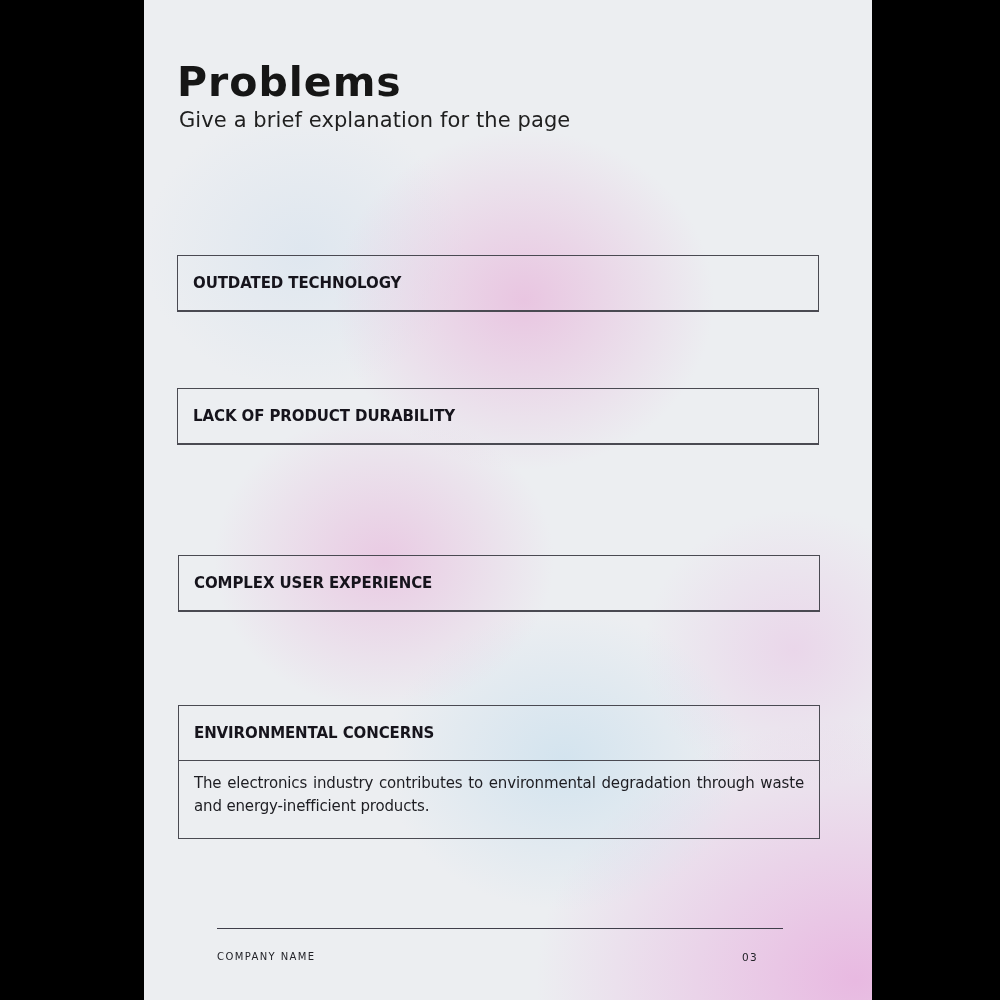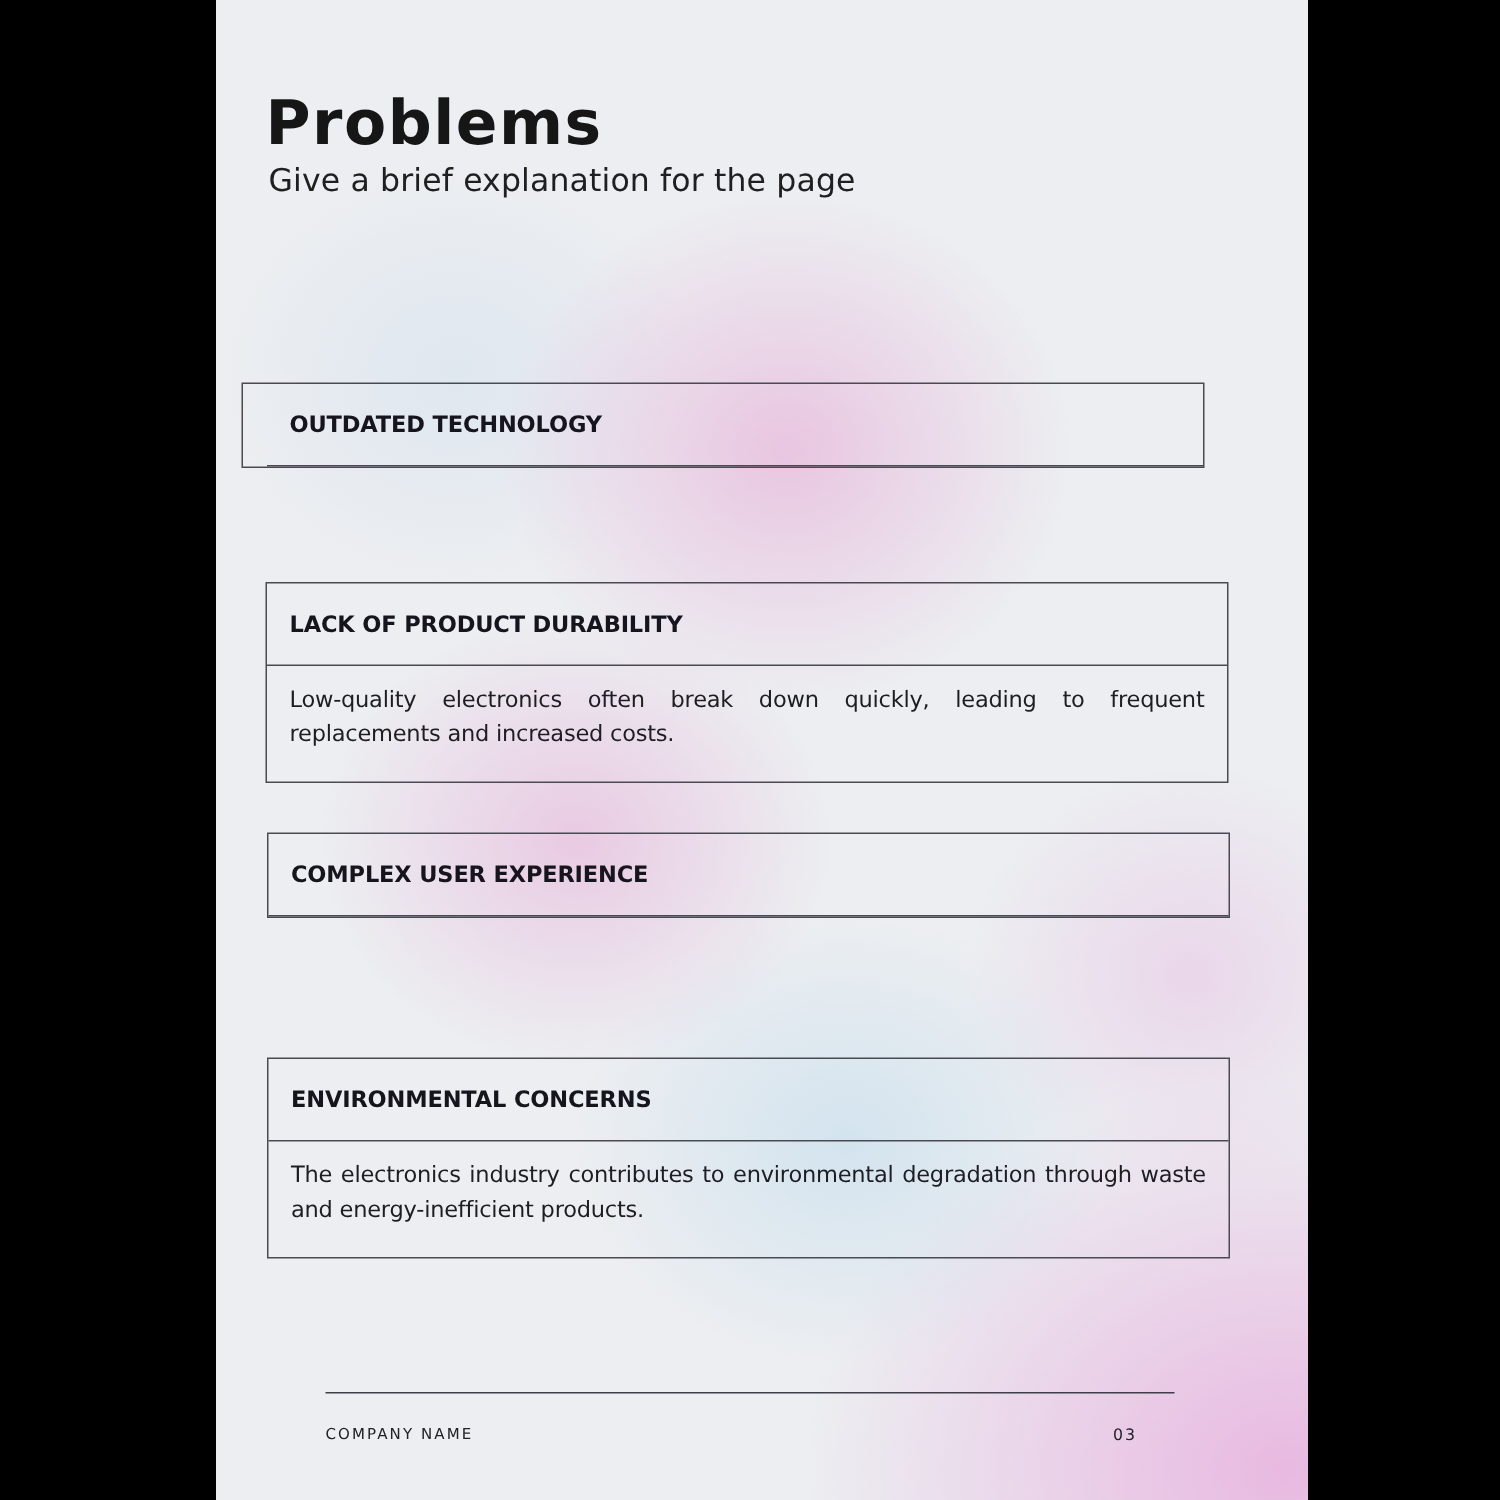--- a/index.html
+++ b/index.html
@@ -113,32 +113,29 @@
     }
   </style>
 </head>
 <body>
 
 <div class="page">
 
   <h1 class="title">Problems</h1>
   <p class="subtitle">Give a brief explanation for the page</p>
 
-  <div class="card" style="left:17px; top:255px;padding-left:16px;">
+  <div class="card" style="left:33px; top:255px;">
     <div class="card-head">
       <span class="card-title">OUTDATED TECHNOLOGY</span>
     </div>
   </div>
 
   <div class="card" style="left:33px; top:388px;">
     <div class="card-head">
       <span class="card-title">LACK OF PRODUCT DURABILITY</span>
-    </div>
-    <div class="card-body">
-      <p class="card-text">Low-quality electronics often break down quickly, leading to frequent replacements and increased costs.</p>
     </div>
   </div>
 
   <div class="card" style="left:34px; top:555px;">
     <div class="card-head">
       <span class="card-title">COMPLEX USER EXPERIENCE</span>
     </div>
   </div>
 
   <div class="card" style="left:34px; top:705px;">

